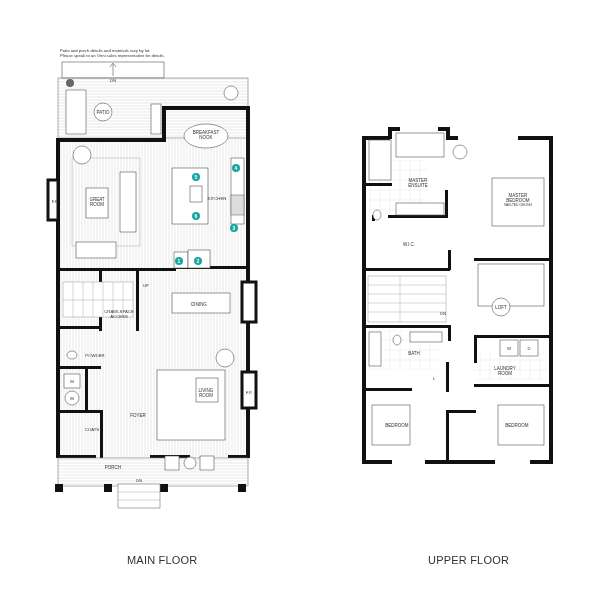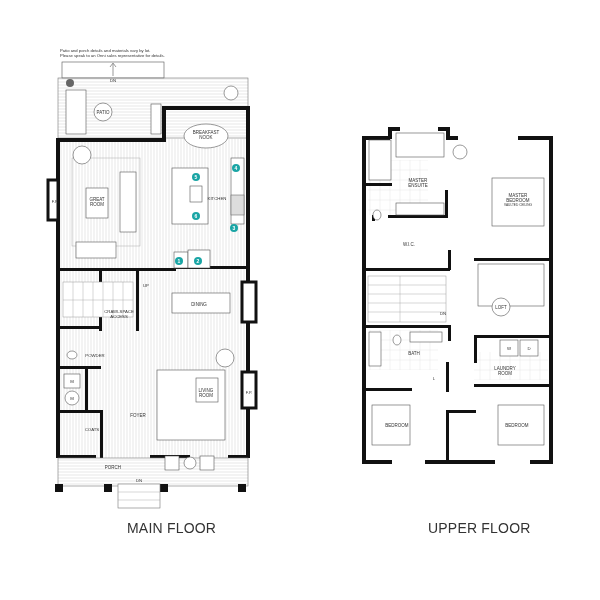--- a/index.html
+++ b/index.html
@@ -1,20 +1,20 @@
 <!DOCTYPE html>
 <html><head>
 <meta charset="utf-8">
 <style>
   html, body { margin:0; padding:0; background:#ffffff; }
   body { width:600px; height:600px; position:relative; overflow:hidden; font-family:"Liberation Sans", sans-serif; color:#222; }
   .note { position:absolute; left:60px; top:48px; font-size:4.2px; line-height:5px; color:#333; }
   .plan { position:absolute; left:0; top:0; }
   .lbl { font-family:"Liberation Sans", sans-serif; fill:#333; text-anchor:middle; }
-  .floor-title { position:absolute; top:520px; font-size:14px; letter-spacing:0.2px; color:#333; }
+  .floor-title { position:absolute; top:554px; font-size:11px; letter-spacing:0.2px; color:#333; }
   .wall { fill:#111; }
   .line { stroke:#555; stroke-width:0.6; fill:none; }
   .thin { stroke:#999; stroke-width:0.4; fill:none; }
   .furn { stroke:#555; stroke-width:0.6; fill:#fff; }
   .badge circle { fill:#1aa5a5; }
   .badge text { fill:#fff; font-size:5px; font-weight:bold; text-anchor:middle; font-family:"Liberation Sans", sans-serif; }
 </style>
 </head>
 <body>
 

